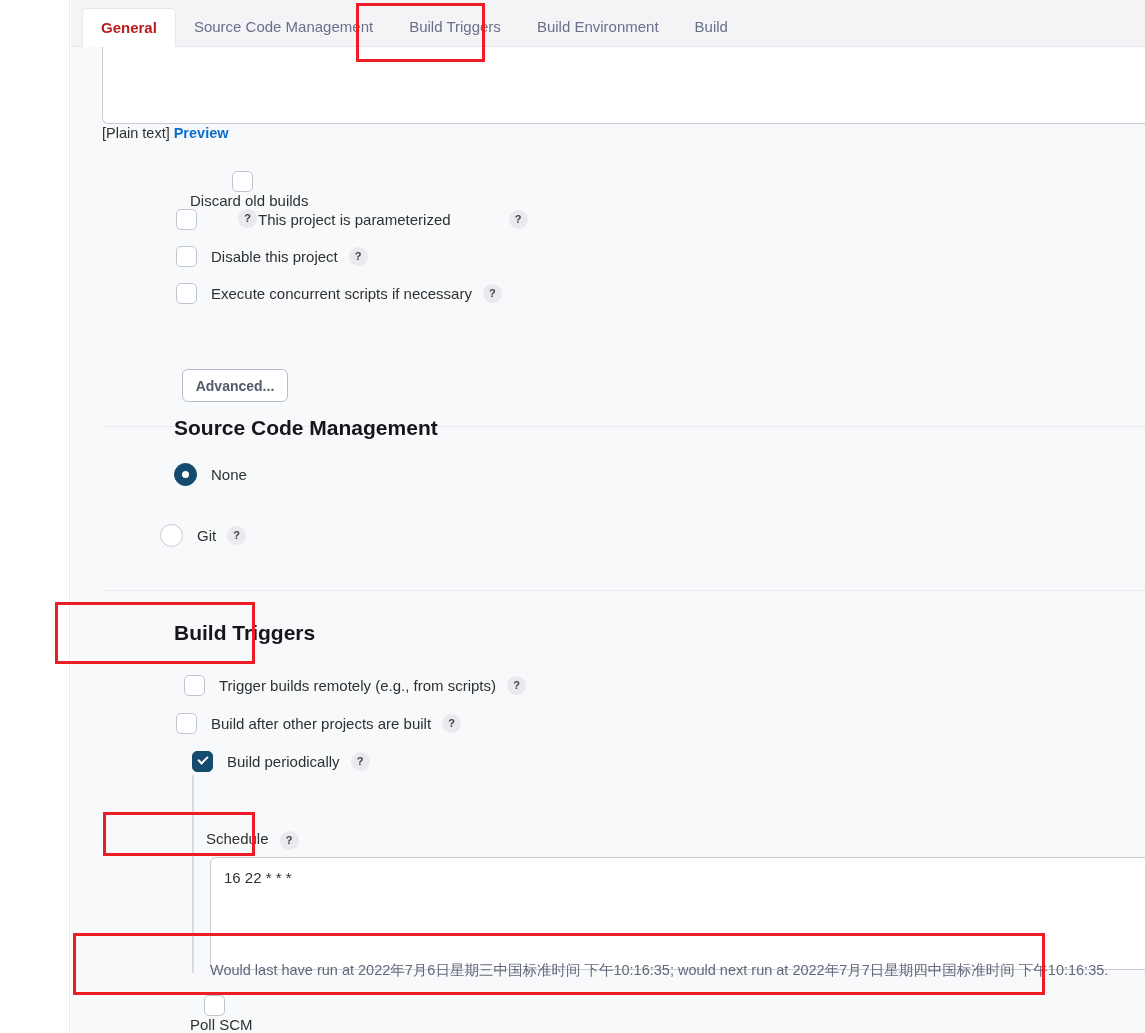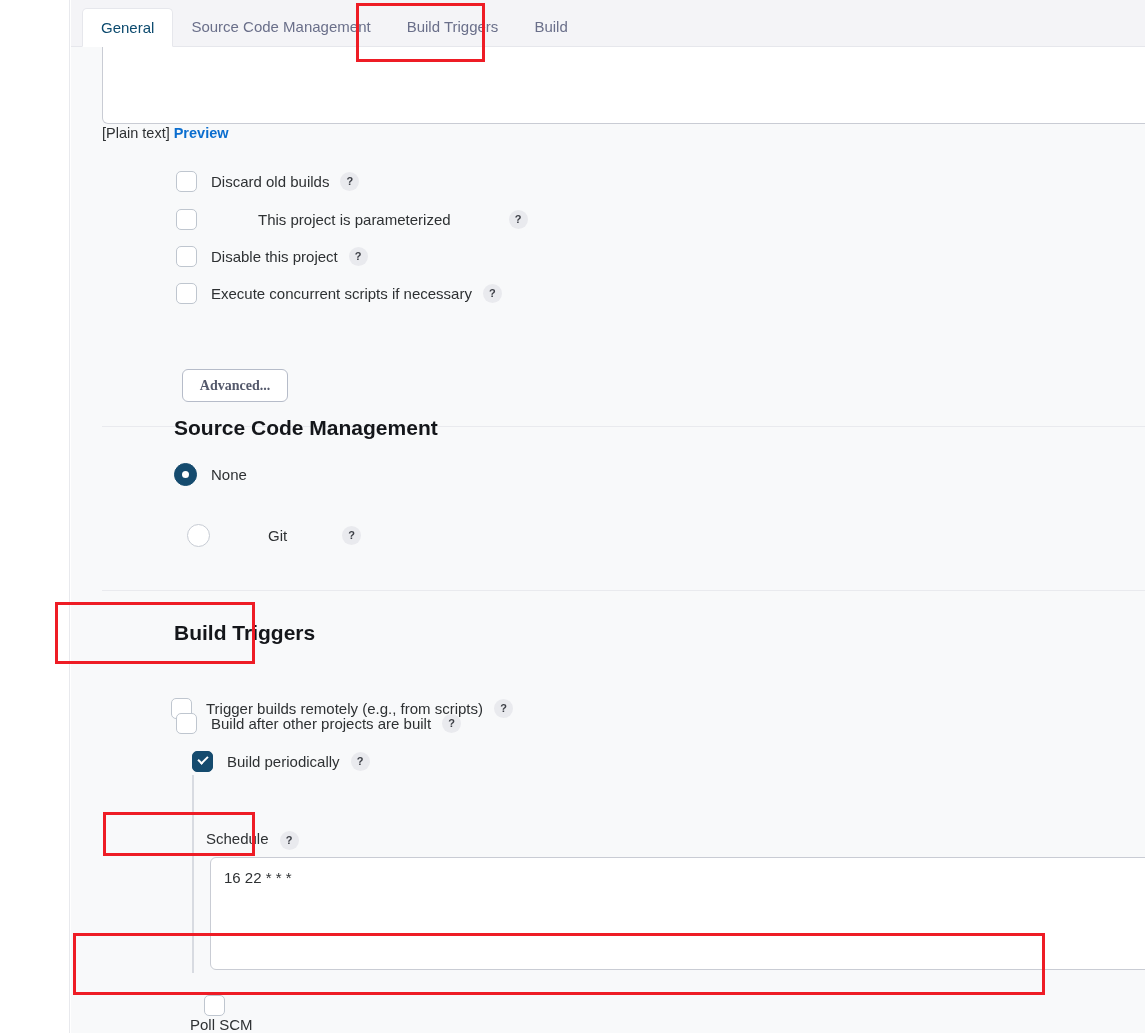--- a/index.html
+++ b/index.html
@@ -48,22 +48,22 @@
     color: #6a6f8a;
     padding: 0 18px;
     height: 38px;
     line-height: 38px;
     white-space: nowrap;
     cursor: pointer;
     position: relative;
   }
   .tab.active {
     background: #ffffff;
-    color: #0c4a6e;
-    font-weight: normal;
+    color: #b91c1c;
+    font-weight: bold;
     border: 1px solid #e6e7ec;
     border-bottom: 1px solid #ffffff;
     border-radius: 5px 5px 0 0;
     height: 39px;
     line-height: 37px;
     z-index: 3;
     margin-bottom: -1px;
     text-align: center;
   }
 
@@ -157,21 +157,21 @@
     position: absolute;
     left: 111px; top: 322px;
     width: 106px; height: 33px;
     background: #ffffff;
     border: 1.6px solid #b6bcc9;
     border-radius: 6px;
     color: #54596b;
     font-size: 14px;
     font-weight: bold;
     cursor: pointer;
-    font-family: Liberation Serif, serif;
+    font-family: Liberation Sans, sans-serif;
   }
 
   
   .divider {
     position: absolute;
     left: 31px;
     width: 1060px;
     height: 1px;
     background: #e9eaee;
   }
@@ -296,32 +296,33 @@
 <body>
 
 <div id="left-gutter"></div>
 
 <div id="main-col">
 
   <div id="tabbar">
     <div class="tab active">General</div>
     <div class="tab">Source Code Management</div>
     <div class="tab">Build Triggers</div>
+    <div class="tab">Build Environment</div>
     <div class="tab">Build</div>
   </div>
 
   <div id="content">
 
     <textarea id="desc-area" style=""></textarea>
 
     <div id="plaintext-row">
       <span>[Plain text]</span><span class="preview-link">Preview</span>
     </div>
 
-    <div class="cb-row" style="left:105px; top:124px;">
+    <div class="cb-row" style="left:105px; top:124px;flex-direction:column;">
       <div class="checkbox"></div>
       <span class="cb-label">Discard old builds</span>
       <span class="help">?</span>
     </div>
 
     <div class="cb-row" style="left:105px; top:162px;gap:47px;">
       <div class="checkbox"></div>
       <span class="cb-label">This project is parameterized</span>
       <span class="help">?</span>
     </div>
@@ -342,31 +343,31 @@
 
     <div class="divider" style="top:379px;"></div>
 
     <div class="section-h" style="left:103px; top:369px;">Source Code Management</div>
 
     <div class="radio-row" style="left:103px; top:416px;">
       <div class="radio selected"></div>
       <span class="radio-label">None</span>
     </div>
 
-    <div class="radio-row" style="left:116px; top:477px;gap:44px;">
+    <div class="radio-row" style="left:89px; top:477px;">
       <div class="radio"></div>
       <span class="radio-label">Git</span>
       <span class="help">?</span>
     </div>
 
     <div class="divider" style="top:543px;"></div>
 
     <div class="section-h" style="left:103px; top:574px;">Build Triggers</div>
 
-    <div class="cb-row" style="left:100px; top:628px;margin-top:23px;">
+    <div class="cb-row" style="left:113px; top:628px;">
       <div class="checkbox"></div>
       <span class="cb-label">Trigger builds remotely (e.g., from scripts)</span>
       <span class="help">?</span>
     </div>
 
     <div class="cb-row" style="left:105px; top:666px;">
       <div class="checkbox"></div>
       <span class="cb-label">Build after other projects are built</span>
       <span class="help">?</span>
     </div>
@@ -378,20 +379,21 @@
     </div>
 
     <div class="indent-guide" style="left:121px; top:728px; height:198px;"></div>
 
     <div id="schedule-label">
       <span>Schedule</span><span class="help">?</span>
     </div>
 
     <textarea id="schedule-box" style="">16 22 * * *</textarea>
 
+    <div id="warn-line2">Would last have run at 2022年7月6日星期三中国标准时间 下午10:16:35; would next run at 2022年7月7日星期四中国标准时间 下午10:16:35.</div>
 
     <div class="cb-row" style="left:105px; top:948px;flex-direction:column;">
       <div class="checkbox"></div>
       <span class="cb-label">Poll SCM</span>
       <span class="help">?</span>
     </div>
 
   </div>
 </div>
 

